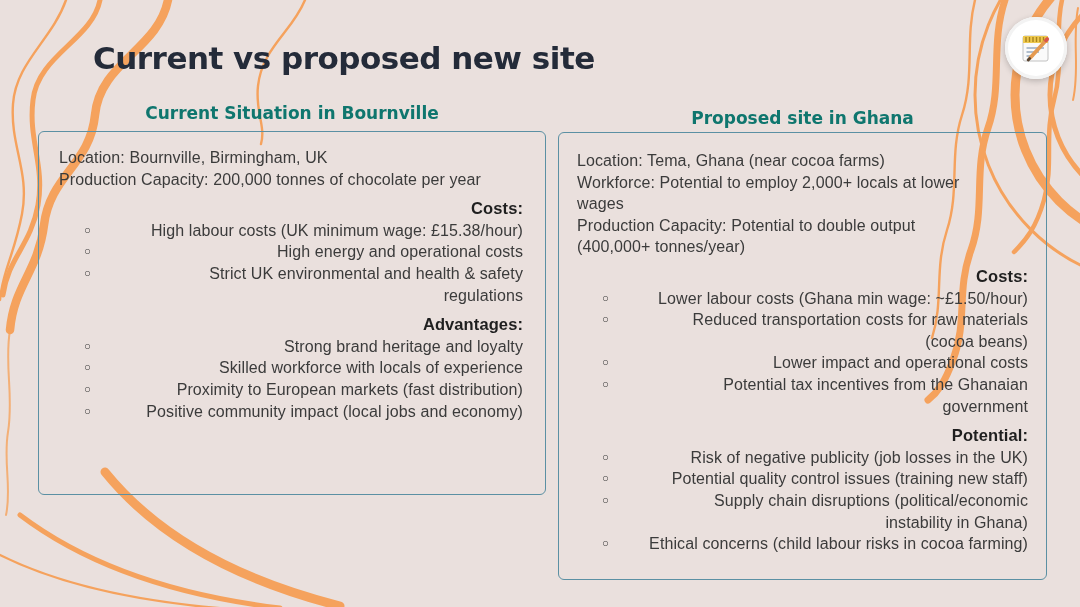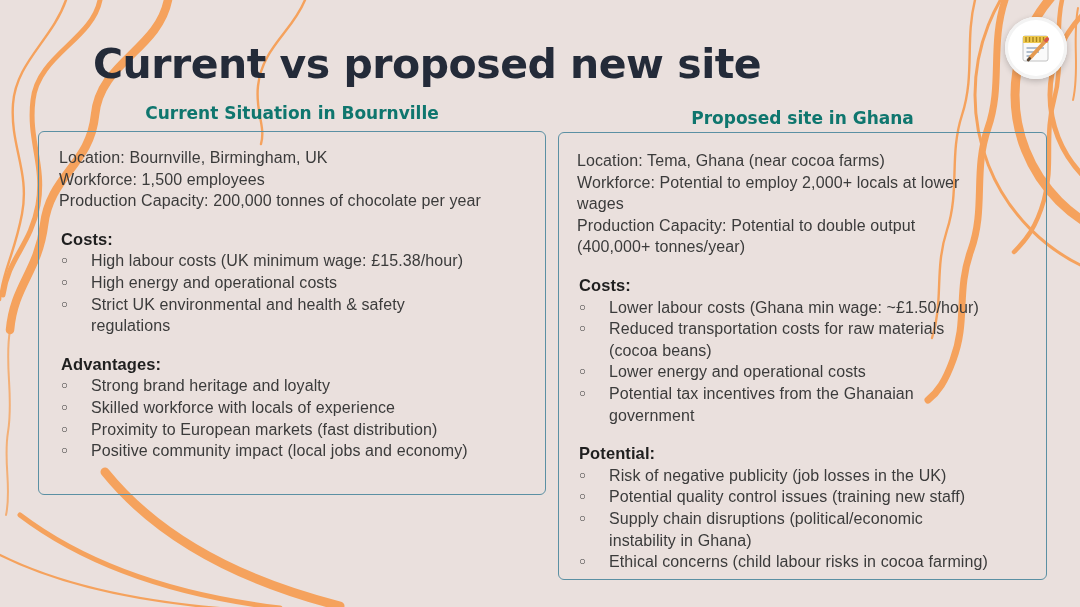--- a/index.html
+++ b/index.html
@@ -7,40 +7,40 @@
     position:relative;
     width:1080px;height:607px;
     background:#eae0dd;
     overflow:hidden;
     font-family:"Liberation Sans",sans-serif;
   }
   svg.deco{position:absolute;left:0;top:0;z-index:1;pointer-events:none;}
   .title{
     position:absolute;left:93px;top:40px;z-index:3;
     font-family:"DejaVu Sans",sans-serif;
-    font-weight:bold;font-size:41px;letter-spacing:-0.5px;
+    font-weight:bold;font-size:31px;letter-spacing:-0.5px;
     color:#242b39;margin:0;white-space:nowrap;
   }
   .panel{position:absolute;z-index:3;}
   .col-header{
     position:absolute;z-index:4;width:100%;text-align:center;
     font-family:"DejaVu Sans",sans-serif;
     font-weight:bold;font-size:17px;color:#0f766e;white-space:nowrap;
   }
   .box{
     position:absolute;box-sizing:border-box;
     border:1.7px solid #5b90a3;border-radius:6px;
     background:transparent;
     color:#3b3b3b;font-size:16px;line-height:21.6px;letter-spacing:0.1px;
     overflow:hidden;
   }
   .box-left{left:0;top:28px;width:508px;height:364px;padding:15px 22px 10px 20px;}
   .box-right{left:0;top:24px;width:489px;height:448px;padding:17px 18px 15px 18px;}
   .intro-line{white-space:pre-line;}
-  .section{margin-top:17px;}
+  .section{margin-top:8px;text-align:right;}
   .section-heading{font-weight:bold;color:#1f1f1f;font-size:16.5px;padding-left:2px;}
   .bullet-row{display:flex;align-items:flex-start;}
   .dot{flex:0 0 30px;width:30px;font-size:11.5px;line-height:21.6px;padding-left:2px;color:#3b3b3b;}
   .bullet-text{flex:1;white-space:pre-line;}
   .corner-badge{
     position:absolute;left:1005px;top:17px;width:62px;height:62px;z-index:5;
     background:#ffffff;border-radius:50%;
     box-shadow:0 2px 6px rgba(0,0,0,0.22), inset 0 0 0 3px #f3f3f3;
     display:flex;align-items:center;justify-content:center;
     cursor:pointer;
@@ -74,21 +74,20 @@
       <circle cx="1165" cy="95" r="190" stroke-width="3"></circle>
     </g>
   </svg>
 
   <h1 class="title">Current vs proposed new site</h1>
 
   <div class="panel" style="left:38px;top:103px;width:508px;">
     <div class="col-header" style="top:0;">Current Situation in Bournville</div>
     <div class="box box-left">
         <div class="intro-line">Location: Bournville, Birmingham, UK</div>
-        <div class="intro-line">Workforce: 1,500 employees</div>
         <div class="intro-line">Production Capacity: 200,000 tonnes of chocolate per year</div>
         <div class="section">
           <div class="section-heading">Costs:</div>
           <div class="bullet-row">
             <span class="dot">○</span>
             <span class="bullet-text">High labour costs (UK minimum wage: £15.38/hour)</span>
           </div>
           <div class="bullet-row">
             <span class="dot">○</span>
             <span class="bullet-text">High energy and operational costs</span>
@@ -135,21 +134,21 @@
             <span class="dot">○</span>
             <span class="bullet-text">Lower labour costs (Ghana min wage: ~£1.50/hour)</span>
           </div>
           <div class="bullet-row">
             <span class="dot">○</span>
             <span class="bullet-text">Reduced transportation costs for raw materials
 (cocoa beans)</span>
           </div>
           <div class="bullet-row">
             <span class="dot">○</span>
-            <span class="bullet-text">Lower energy and operational costs</span>
+            <span class="bullet-text">Lower impact and operational costs</span>
           </div>
           <div class="bullet-row">
             <span class="dot">○</span>
             <span class="bullet-text">Potential tax incentives from the Ghanaian
 government</span>
           </div>
         </div>
         <div class="section">
           <div class="section-heading">Potential:</div>
           <div class="bullet-row">

